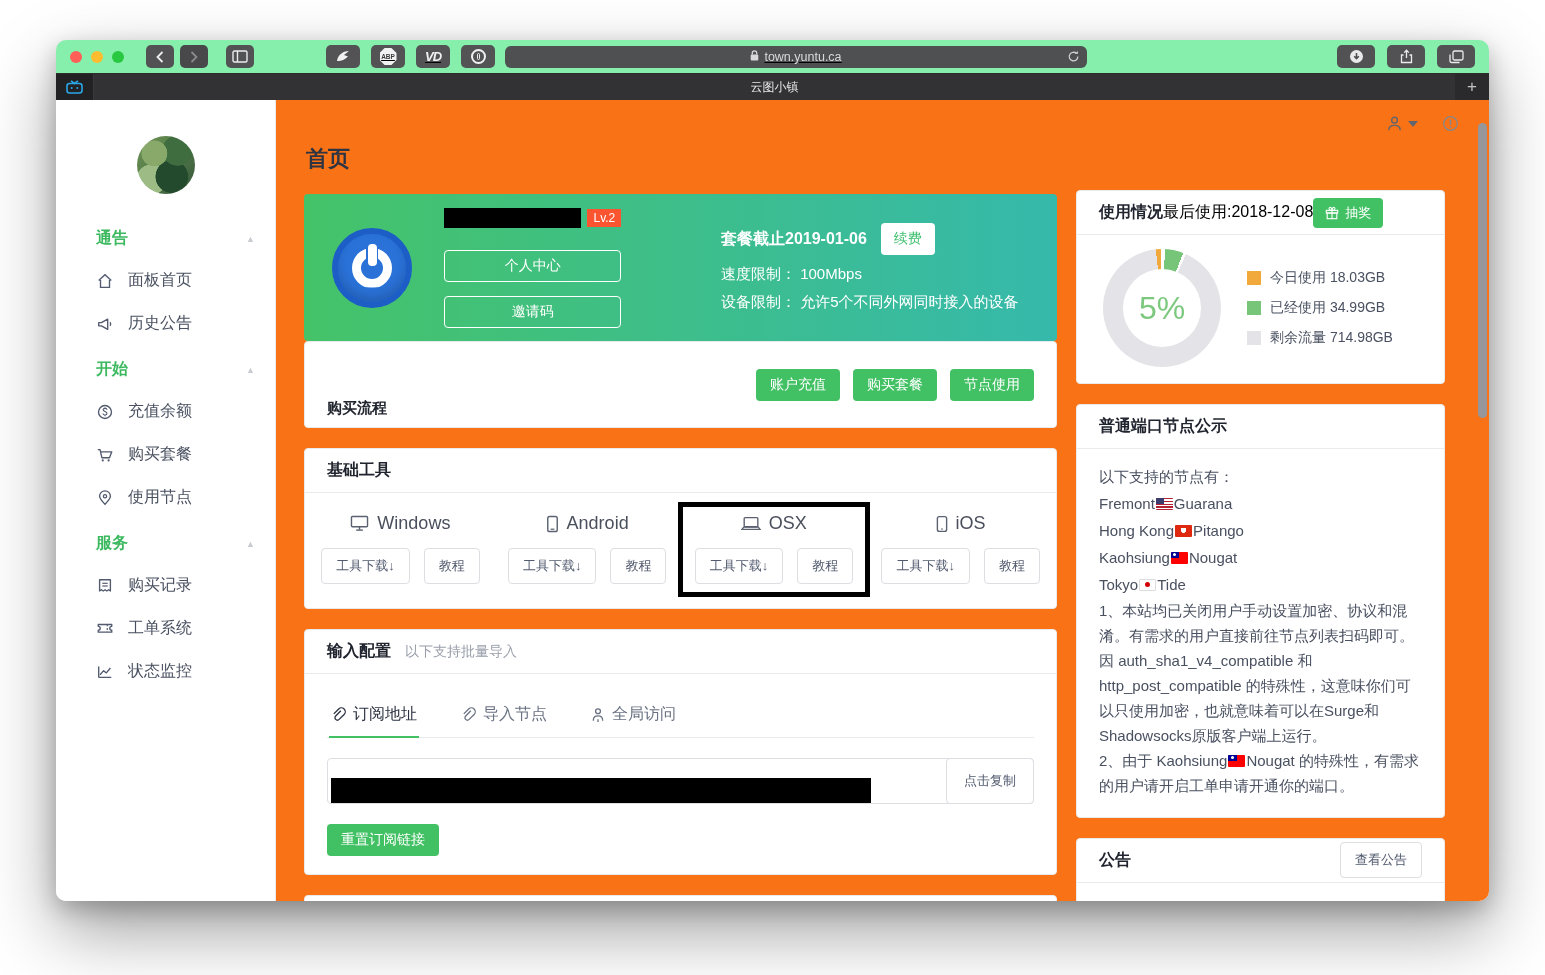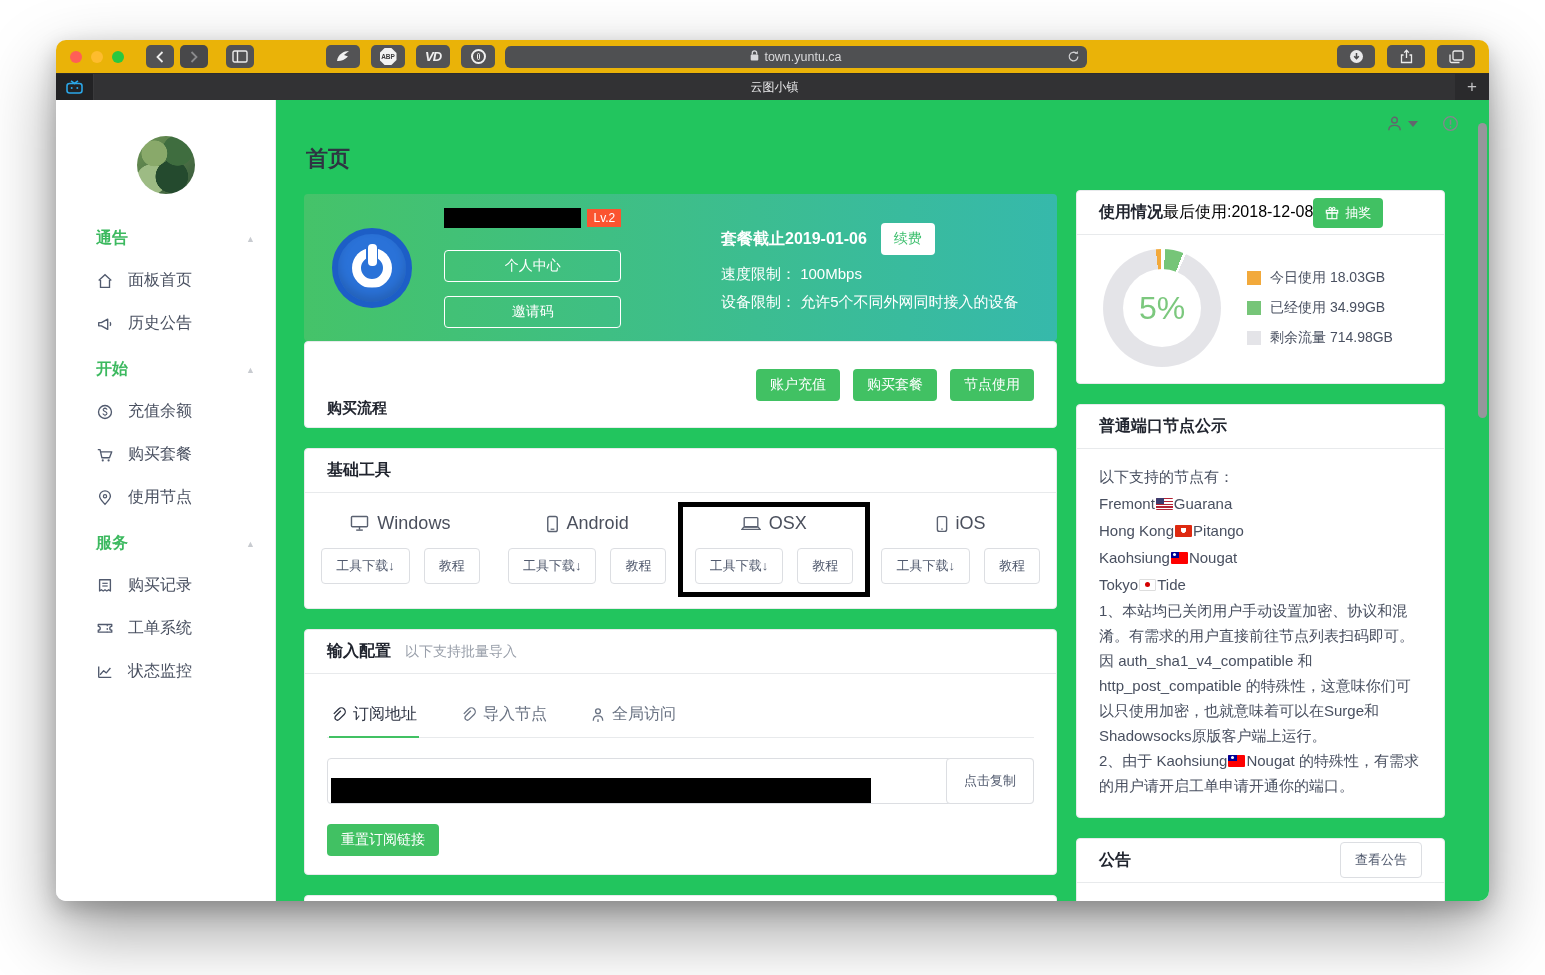--- a/index.html
+++ b/index.html
@@ -3,21 +3,21 @@
 <meta charset="utf-8">
 <style>
   * { margin:0; padding:0; box-sizing:border-box; }
   html,body { width:1545px; height:975px; background:#fff; font-family:"Liberation Sans", sans-serif; overflow:hidden; }
 
   
   .mac-window{ position:absolute; left:56px; top:40px; width:1433px; height:861px; border-radius:10px; overflow:hidden;
     box-shadow:0 30px 70px rgba(0,0,0,.38), 0 8px 22px rgba(0,0,0,.22); display:flex; flex-direction:column; background:#efeff4;}
 
   
-  .toolbar{ height:34px; background:#eab308; display:flex; align-items:center; padding:0 14px; flex:none; border-bottom:1px solid #2c2c2e;}
+  .toolbar{ height:34px; background:#86efac; display:flex; align-items:center; padding:0 14px; flex:none; border-bottom:1px solid #2c2c2e;text-decoration:underline;}
   .lights{ display:flex; gap:9px; margin-right:22px;}
   .light{ width:12px; height:12px; border-radius:50%; }
   .light.red{ background:#ff5f57; } .light.yellow{ background:#febc2e; } .light.green{ background:#28c840; }
   .tb-btn{ height:23px; min-width:28px; border-radius:5px; background:#525254; display:flex; align-items:center; justify-content:center; color:#ececec; margin-right:6px;}
   .tb-btn.dim{ color:#8a8a8c; background:#48484a;}
   .tb-btn svg{ display:block; }
   .ext-group{ display:flex; gap:11px; margin-left:66px; }
   .ext-btn{ width:34px; height:23px; border-radius:5px; background:#535355; display:flex; align-items:center; justify-content:center; color:#f0f0f0; font-weight:bold;}
   .abp-oct{ width:17px; height:17px; background:#f2f2f2; color:#3a3a3c; font-size:6.5px; font-weight:bold; display:flex; align-items:center; justify-content:center;
     clip-path:polygon(30% 0,70% 0,100% 30%,100% 70%,70% 100%,30% 100%,0 70%,0 30%);}
@@ -44,21 +44,21 @@
                radial-gradient(circle at 70% 25%, #3f6d3f 0 25%, transparent 26%),
                radial-gradient(circle at 60% 70%, #244a2e 0 30%, transparent 31%),
                radial-gradient(circle at 25% 75%, #9dbb84 0 24%, transparent 25%),
                linear-gradient(135deg,#6f9655,#35573a);}
   .side-section{ padding:0 20px 0 40px;}
   .side-title{ display:flex; align-items:center; color:#3cb95f; font-size:16px; font-weight:bold; margin:14px 0 10px;}
   .side-caret{ margin-left:auto; color:#c8cbd0; font-size:9px;}
   .side-item{ display:flex; align-items:center; gap:14px; color:#495060; font-size:16px; padding:11px 0; cursor:pointer;}
   .side-item svg{ color:#515a6e; flex:none;}
 
-  .main{ flex:1; position:relative; overflow:hidden; background:#22c55e;padding-left:32px;}
+  .main{ flex:1; position:relative; overflow:hidden; background:#f97316;padding-left:32px;}
   .main-top-icons{ position:absolute; top:14px; right:30px; display:flex; align-items:center; gap:24px; color:#62656d;}
   .user-menu{ display:flex; align-items:center; gap:4px; cursor:pointer;}
   .caret-down{ width:0; height:0; border-left:5px solid transparent; border-right:5px solid transparent; border-top:6px solid #62656d;}
   .scroll-thumb{ position:absolute; right:2px; top:23px; width:9px; height:295px; background:#96969b; border-radius:5px;}
 
   .content-wrap{ position:absolute; left:28px; top:36px; right:44px; display:flex; gap:19px;}
   .col-left{ width:753px; flex:none;}
   .col-right{ flex:1; margin-top:54px; min-width:0;}
   .page-title{ font-size:22px; font-weight:bold; color:#2e3442; margin:8px 0 0 2px;}
 

